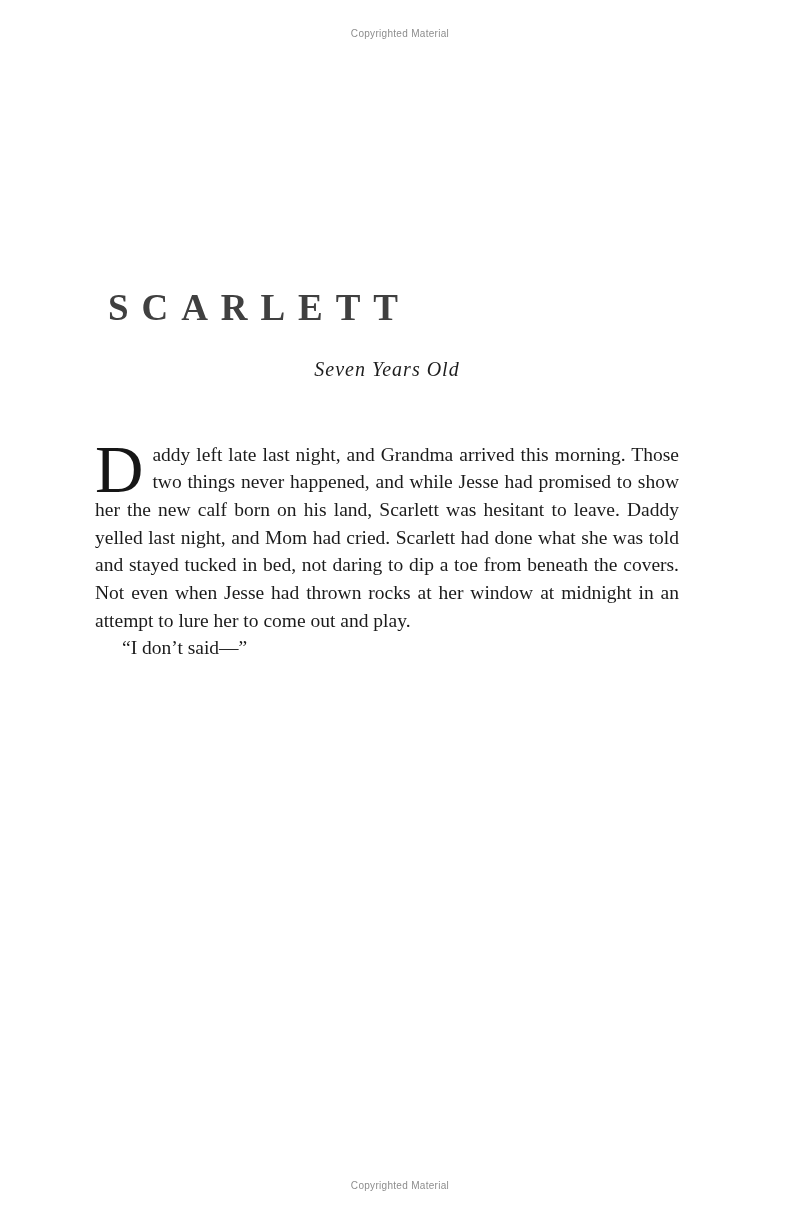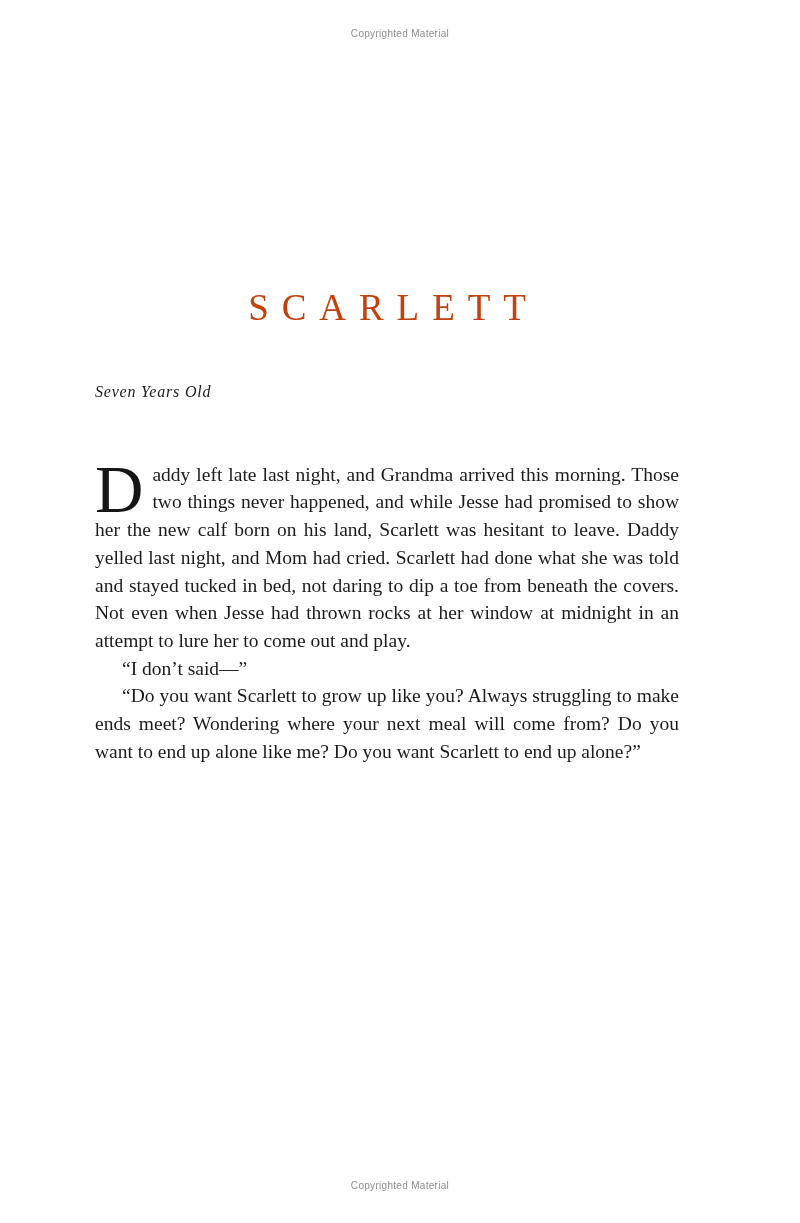--- a/index.html
+++ b/index.html
@@ -26,34 +26,33 @@
     left: 0; right: 0;
     bottom: 32px;
   }
   .content {
     width: 584px;
     margin-left: 95px;
   }
   .chapter-title {
     margin: 0;
     padding-top: 248px;
-    text-align: center;
     font-size: 37px;
-    font-weight: 400;
+    font-weight: 700;
     letter-spacing: 0.35em;
     text-indent: 0.35em; 
-    color: #c2410c;
+    color: #404040;
     line-height: 1.15;
   }
   .chapter-subtitle {
-    margin: 52px 0 0 0;
-    text-align: left;
+    margin: 27px 0 0 0;
+    text-align: center;
     font-style: italic;
     font-weight: normal;
-    font-size: 16px;
+    font-size: 20px;
     letter-spacing: 0.05em;
     color: #1d1d1d;
     line-height: 1.2;
   }
   .body-text {
     margin-top: 60px;
     font-size: 19.5px;
     line-height: 27.7px;
     text-align: justify;
   }
@@ -82,19 +81,18 @@
 
     <p>
       <span class="dropcap">D</span><span>addy left late last night, and Grandma arrived this morning. Those two things never happened, and while Jesse had promised to show her the new calf born on his land, Scarlett was hesitant to leave. Daddy yelled last night, and Mom had cried. Scarlett had done what she was told and stayed tucked in bed, not daring to dip a toe from beneath the covers. Not even when Jesse had thrown rocks at her window at midnight in an attempt to lure her to come out and play.</span>
     </p>
 
 
 
 
     <p class="indent">“I don’t said—”</p>
 
-    <p class="indent">“Do you want Scarlett to grow up like you? Always struggling to make ends meet? Wondering where your next meal will come from? Do you want to end up alone like me? Do you want Scarlett to end up alone?”</p>
 
   </section>
 
 </main>
 
 <div class="copyright bottom">Copyrighted Material</div>
 
 </body></html>

